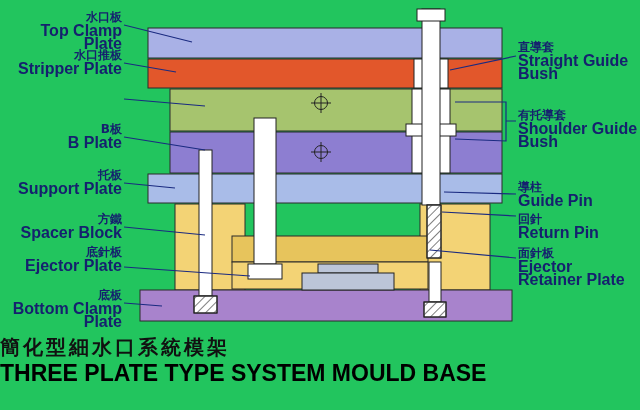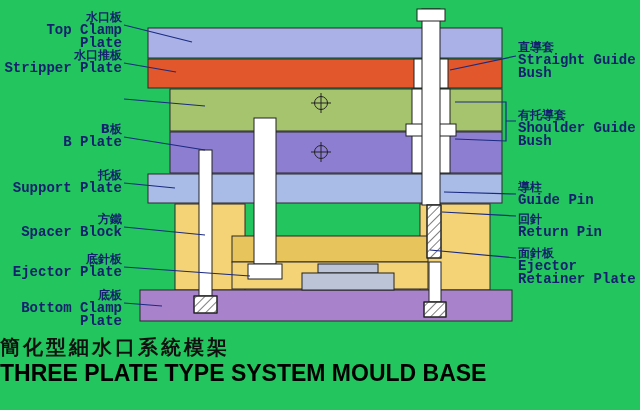--- a/index.html
+++ b/index.html
@@ -5,22 +5,22 @@
   html,body{margin:0;padding:0;}
   .page{position:relative;width:640px;height:410px;background:#22c55e;overflow:hidden;
         font-family:"Liberation Sans",sans-serif;padding-left:12px;}
   svg{position:absolute;left:0;top:0;}
   .plate{stroke:#2b2b2b;stroke-width:1;}
   .part{stroke:#222222;stroke-width:1;}
   .leader{stroke:#1a2a80;stroke-width:1.2;fill:none;}
   .lbl{position:absolute;color:#15216e;}
   .lbl .zh{display:block;font-size:12px;font-weight:bold;line-height:14px;
            font-family:"DejaVu Sans",sans-serif;}
-  .lbl .en{display:block;font-size:14px;font-weight:bold;line-height:13px;
-           font-family:Liberation Mono, monospace;}
+  .lbl .en{display:block;font-size:16px;font-weight:bold;line-height:13px;
+           font-family:Liberation Sans, sans-serif;}
   .lbl.left{left:4px;width:118px;text-align:right;}
   .lbl.right{left:518px;width:122px;text-align:left;}
   .title-zh{position:absolute;left:0;right:0;top:334px;text-align:left;
             font-size:20px;font-weight:bold;color:#111;letter-spacing:3px;
             font-family:"DejaVu Sans",sans-serif;}
   .title-en{position:absolute;left:0;right:0;top:360px;text-align:left;
             font-size:23px;font-weight:800;color:#000;
             font-family:"Liberation Sans",sans-serif;}
 </style>
 </head>
@@ -110,21 +110,21 @@
     <span class="en">Support Plate</span>
   </div>
   <div class="lbl left" style="top:122px">
     <span class="zh">B板</span>
     <span class="en">B Plate</span>
   </div>
   <div class="lbl left" style="top:212px">
     <span class="zh">方鐵</span>
     <span class="en">Spacer Block</span>
   </div>
-  <div class="lbl left" style="top:252px">
+  <div class="lbl left" style="top:245px">
     <span class="zh">底針板</span>
     <span class="en">Ejector Plate</span>
   </div>
   <div class="lbl left" style="top:288px">
     <span class="zh">底板</span>
     <span class="en">Bottom Clamp Plate</span>
   </div>
 
   <div class="lbl right" style="top:40px">
     <span class="zh">直導套</span>

